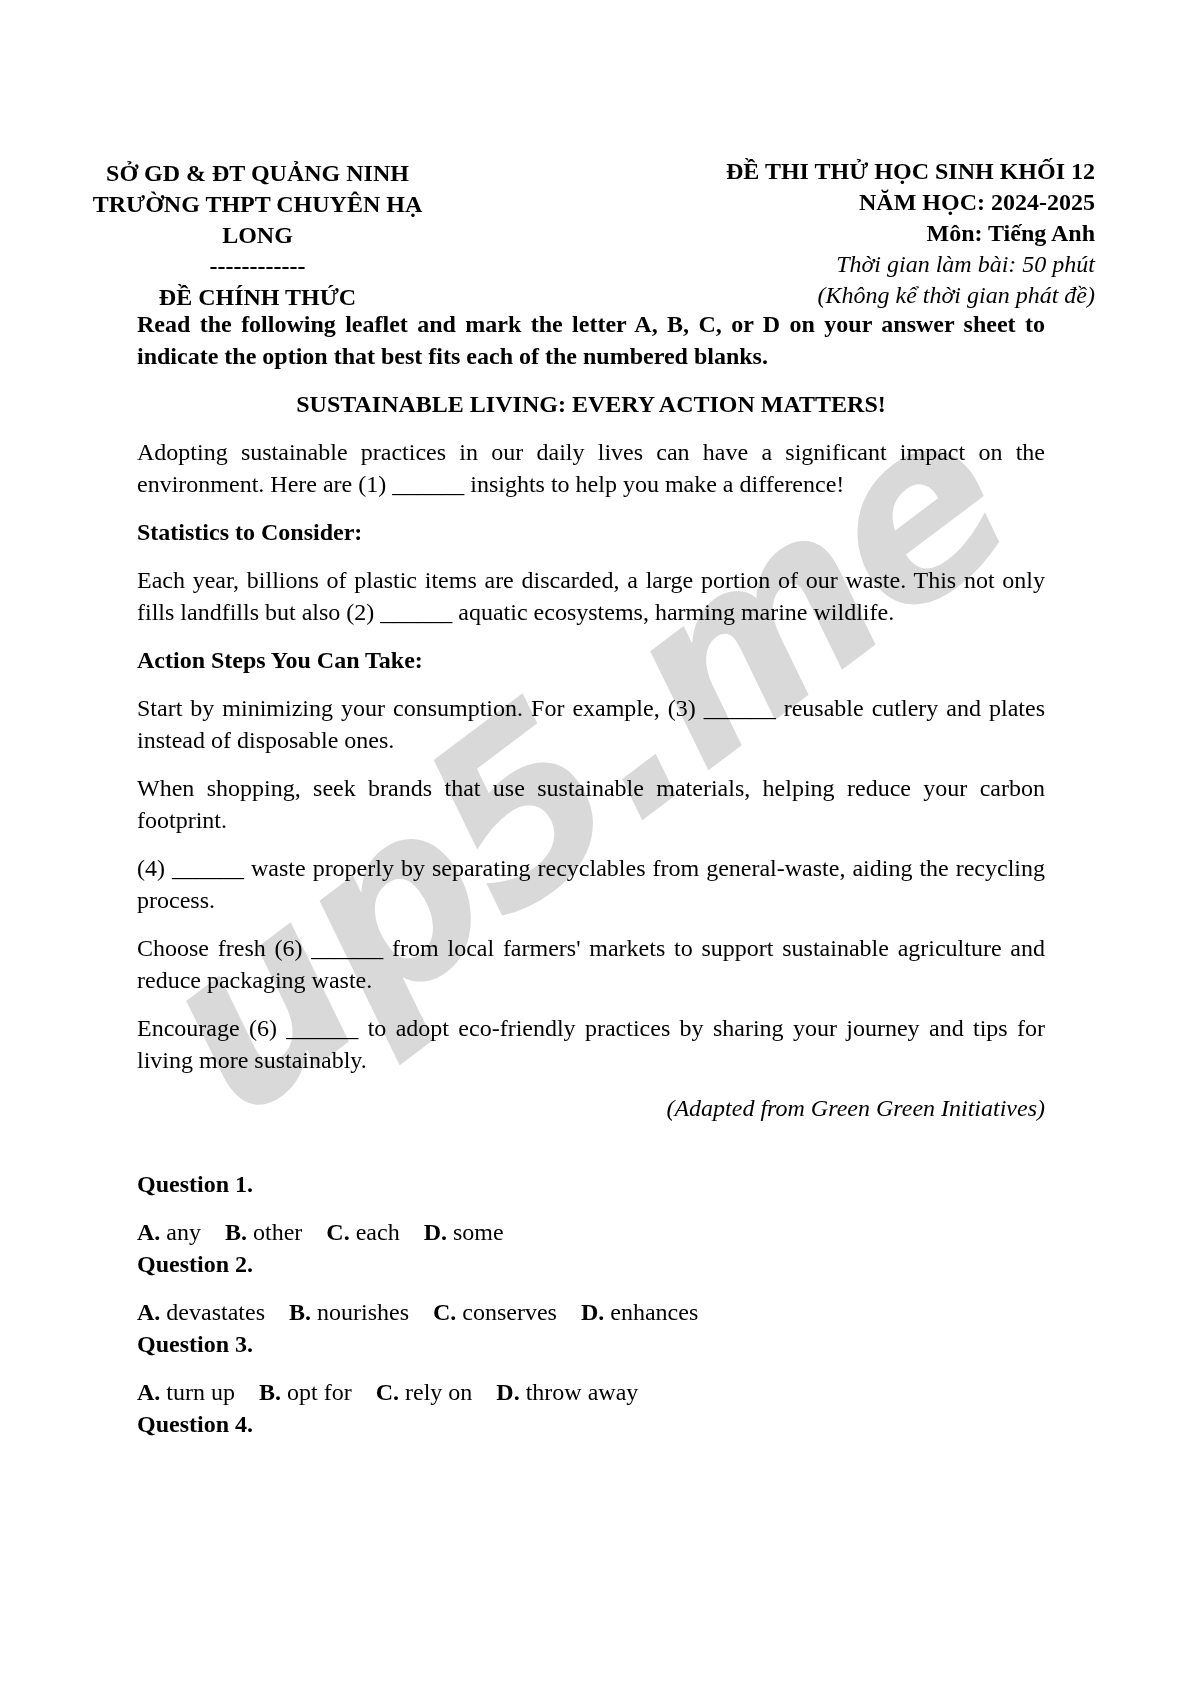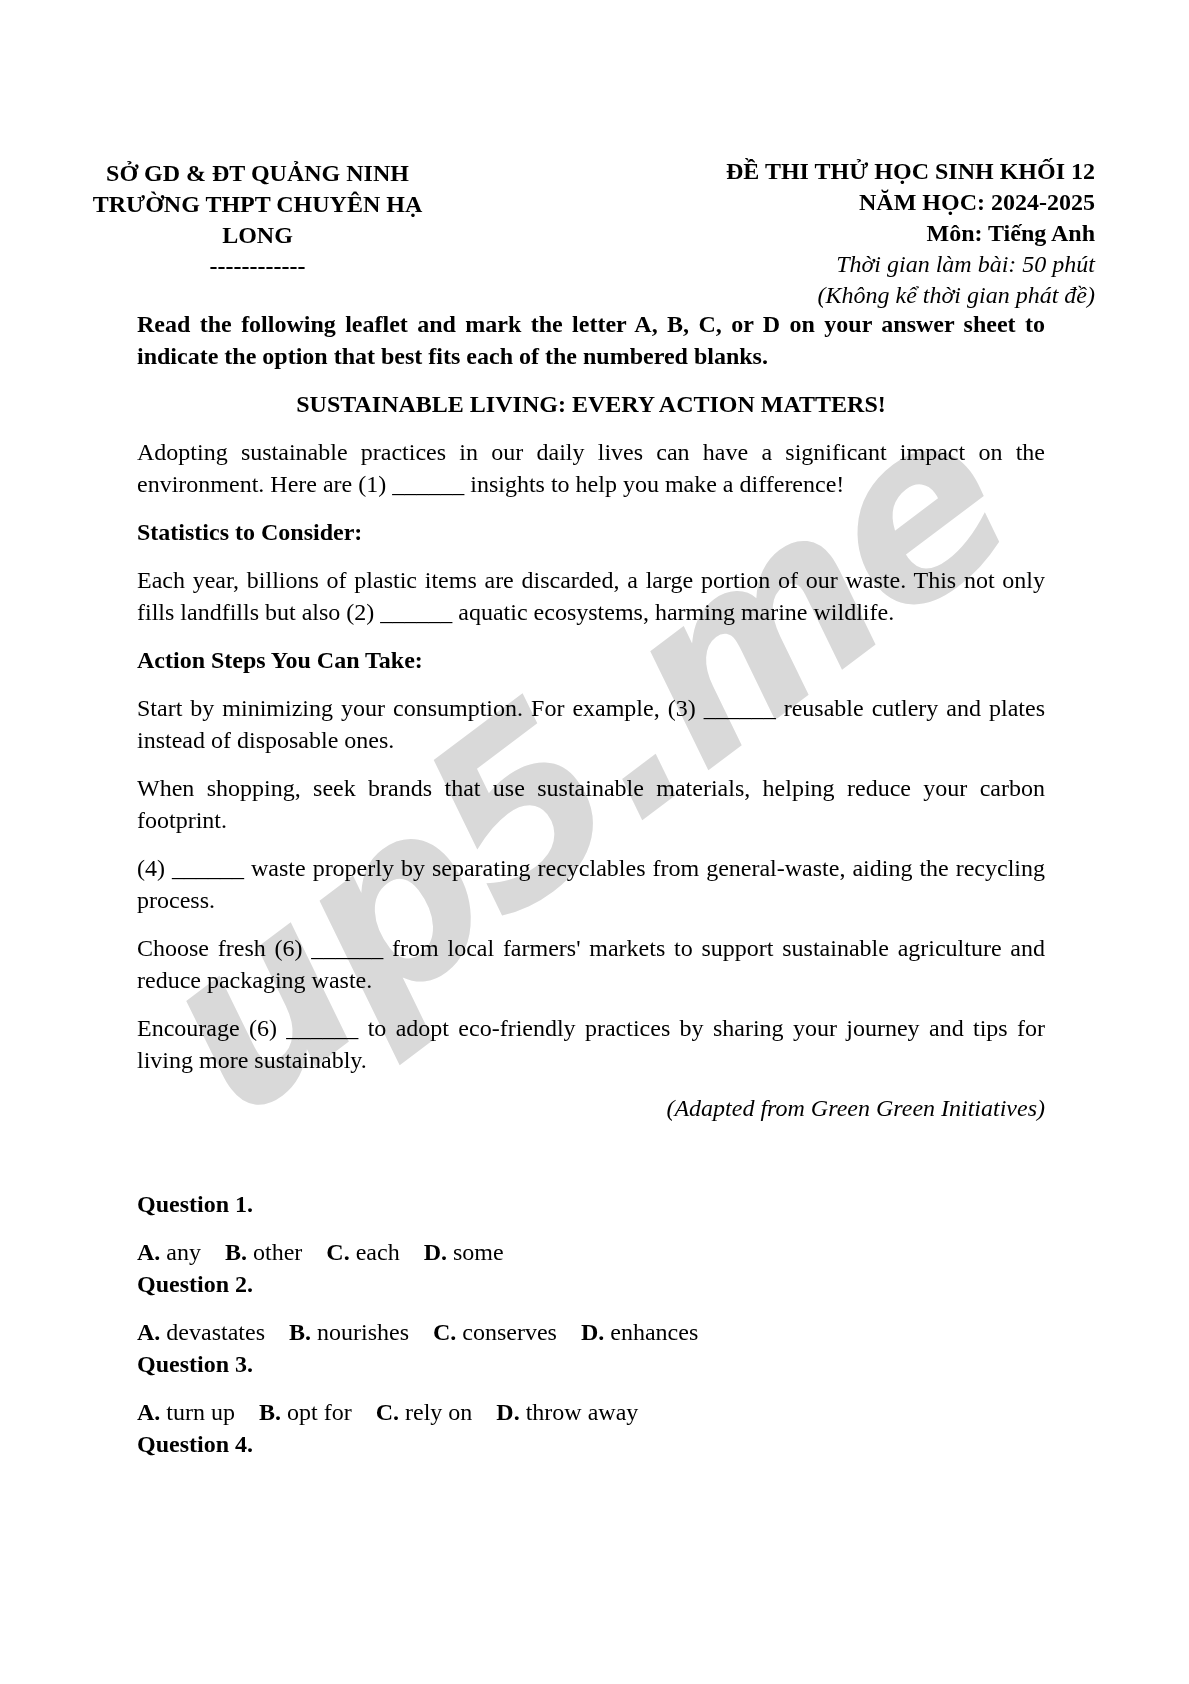--- a/index.html
+++ b/index.html
@@ -26,37 +26,38 @@
   .header-right{position:absolute;left:700px;top:156px;width:395px;text-align:right;line-height:31px;}
   .b{font-weight:bold;}
   .i{font-style:italic;}
   .body{position:absolute;left:137px;top:308px;width:908px;}
   .body p{margin:0 0 16px 0;}
   .just{text-align:justify;}
   .center{text-align:center;}
   .right{text-align:right;}
   .steps{}
   .source{margin-top:28px;}
-  .questions{margin-top:64px;}
+  .questions{margin-top:44px;}
   .q-options{margin-bottom:0 !important;}
   .opt{margin-right:18px;white-space:nowrap;}
 </style>
 </head>
 <body>
 
 <div class="page">
 
   <div class="watermark" style="color: rgb(217, 217, 217);">up5.me</div>
 
   <div class="content">
 
     <div class="header-left">
       <div class="b">SỞ GD &amp; ĐT QUẢNG NINH</div>
       <div class="b">TRƯỜNG THPT CHUYÊN HẠ LONG</div>
       <div class="b">------------</div>
+      <div class="b">ĐỀ CHÍNH THỨC</div>
     </div>
 
     <div class="header-right">
       <div class="b">ĐỀ THI THỬ HỌC SINH KHỐI 12</div>
       <div class="b">NĂM HỌC: 2024-2025</div>
       <div class="b">Môn: Tiếng Anh</div>
       <div class="i">Thời gian làm bài: 50 phút</div>
       <div class="i">(Không kể thời gian phát đề)</div>
     </div>
 

